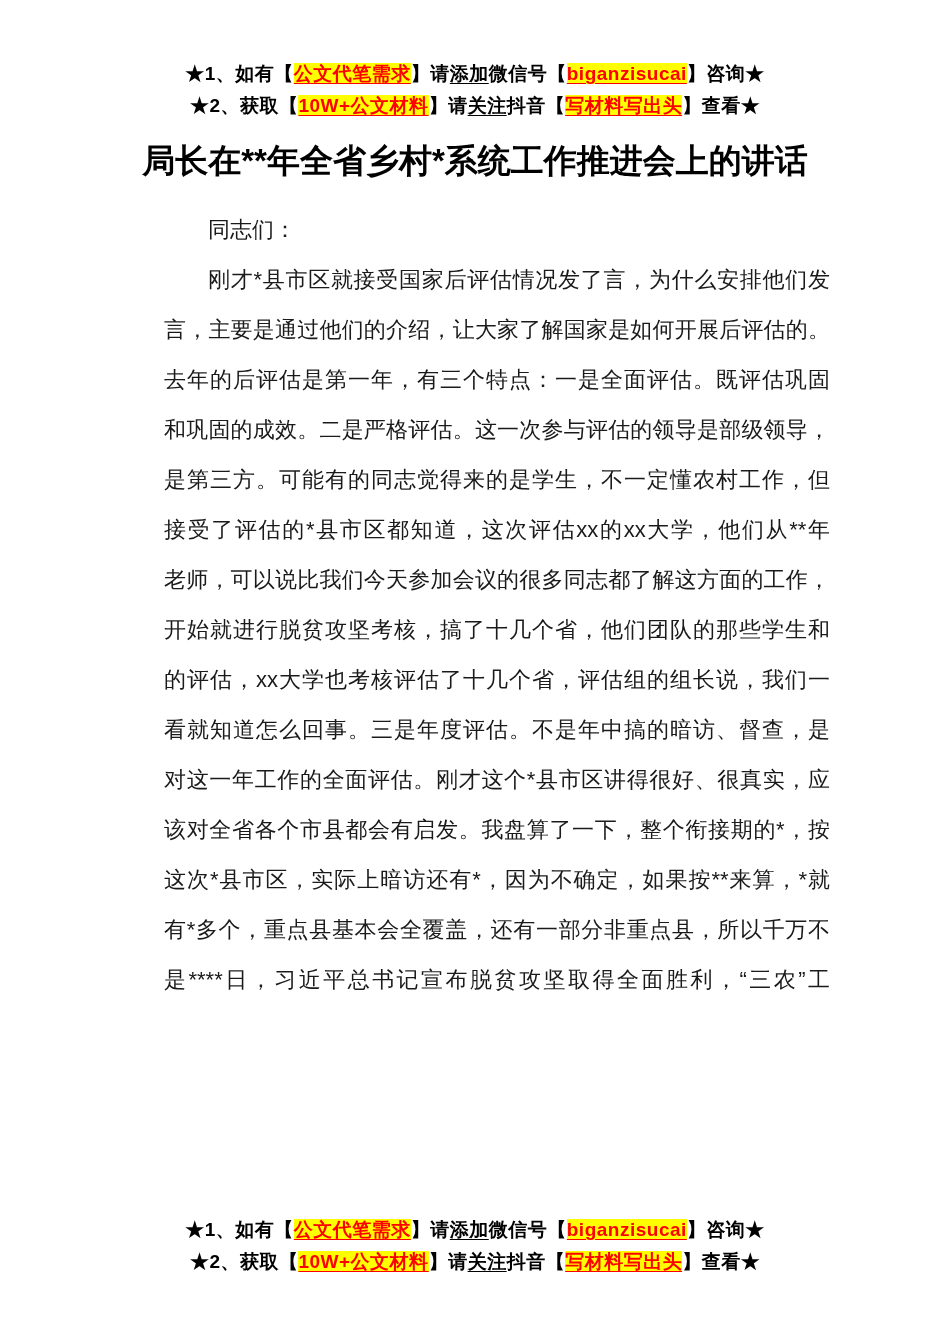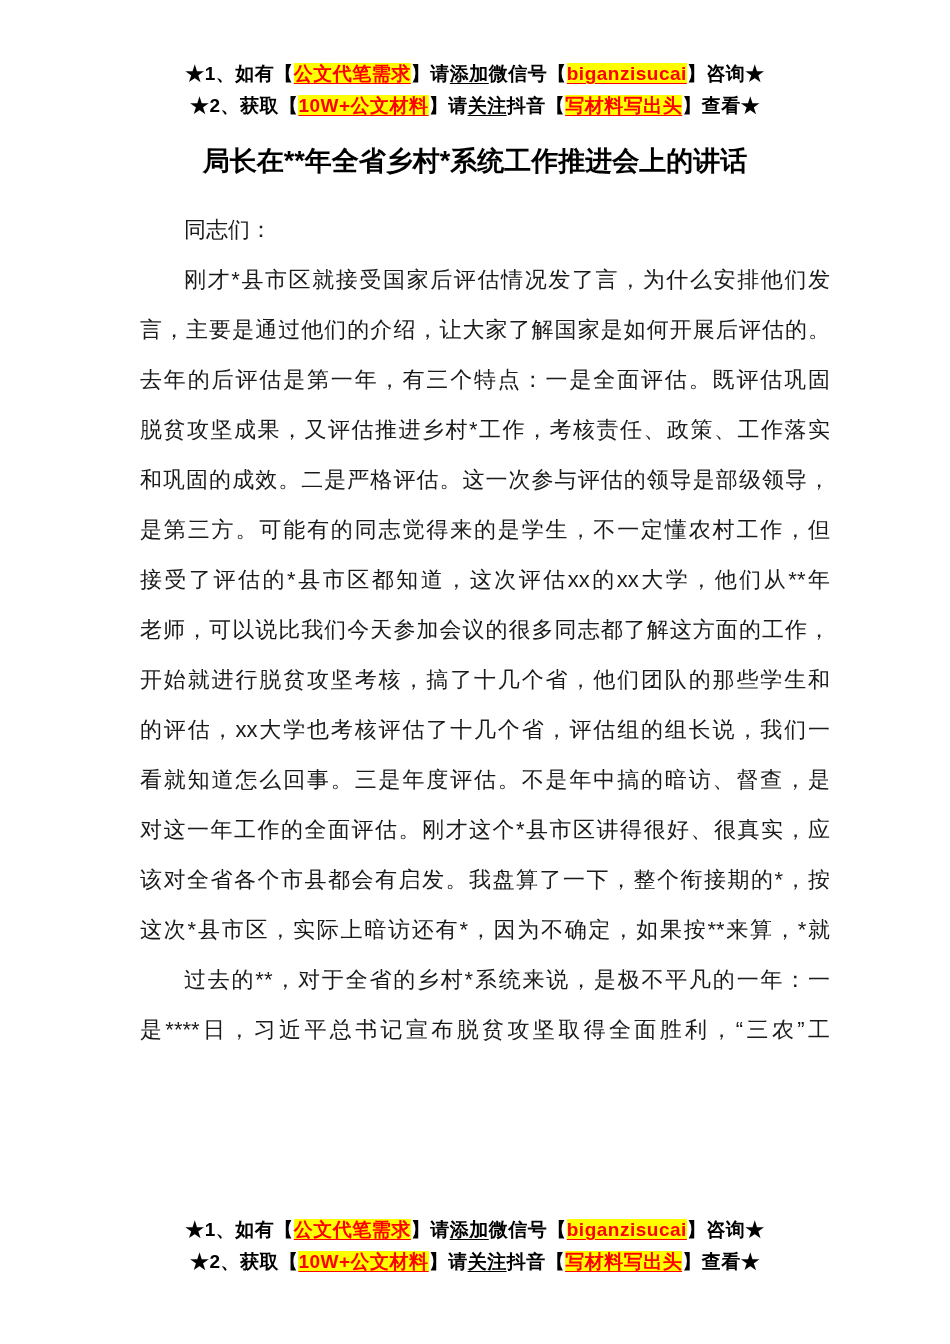--- a/index.html
+++ b/index.html
@@ -42,38 +42,39 @@
     text-decoration-color: #000000;
     text-underline-offset: 3px;
   }
   
   .doc-title {
     position: absolute;
     top: 143px;
     left: 0;
     right: 0;
     text-align: center;
-    font-size: 27px;
+    font-size: 33px;
     font-weight: 700;
     line-height: 36px;
     color: #000000;
   }
   
   .doc-body {
     position: absolute;
     top: 205px;
     left: 140px;
     width: 690px;
     font-size: 22px;
     color: #1a1a1a;
   }
   .doc-body .line {
     height: 50px;
     line-height: 50px;
     white-space: nowrap;
+    margin-left: 24px;
   }
   .doc-body .line.justify {
     white-space: normal;
     text-align: justify;
     text-align-last: justify;
   }
   .doc-body .line.indent {
     text-indent: 44px;
   }
 </style>
@@ -91,32 +92,31 @@
     </div>
   </div>
 
   <div class="doc-title">局长在**年全省乡村*系统工作推进会上的讲话</div>
 
   <div class="doc-body">
       <div class="line indent">同志们：</div>
       <div class="line justify indent">刚才*县市区就接受国家后评估情况发了言，为什么安排他们发</div>
       <div class="line justify">言，主要是通过他们的介绍，让大家了解国家是如何开展后评估的。</div>
       <div class="line justify">去年的后评估是第一年，有三个特点：一是全面评估。既评估巩固</div>
-      <div class="line justify">脱贫攻坚成果，又评估推进乡村*工作，考核责任、政策、工作落实</div>
       <div class="line justify">和巩固的成效。二是严格评估。这一次参与评估的领导是部级领导，</div>
       <div class="line justify">是第三方。可能有的同志觉得来的是学生，不一定懂农村工作，但</div>
       <div class="line justify">接受了评估的*县市区都知道，这次评估xx的xx大学，他们从**年</div>
       <div class="line justify">老师，可以说比我们今天参加会议的很多同志都了解这方面的工作，</div>
       <div class="line justify">开始就进行脱贫攻坚考核，搞了十几个省，他们团队的那些学生和</div>
       <div class="line justify">的评估，xx大学也考核评估了十几个省，评估组的组长说，我们一</div>
       <div class="line justify">看就知道怎么回事。三是年度评估。不是年中搞的暗访、督查，是</div>
       <div class="line justify">对这一年工作的全面评估。刚才这个*县市区讲得很好、很真实，应</div>
       <div class="line justify">该对全省各个市县都会有启发。我盘算了一下，整个衔接期的*，按</div>
       <div class="line justify">这次*县市区，实际上暗访还有*，因为不确定，如果按**来算，*就</div>
-      <div class="line justify indent">过去的**，对于全省的乡村*系统来说，是极不平凡的一年：一</div>
+      <div class="line justify">有*多个，重点县基本会全覆盖，还有一部分非重点县，所以千万不</div>
       <div class="line justify">是****日，习近平总书记宣布脱贫攻坚取得全面胜利，“三农”工</div>
     </div>
 
   <div class="promo footer">
     <div>
       <span>★1、如有【</span><span class="hl">公文代笔需求</span><span>】请</span><span class="u">添加</span><span>微信号【</span><span class="hl">biganzisucai</span><span>】咨询★</span>
     </div>
     <div>
       <span>★2、获取【</span><span class="hl">10W+公文材料</span><span>】请</span><span class="u">关注</span><span>抖音【</span><span class="hl">写材料写出头</span><span>】查看★</span>
     </div>

